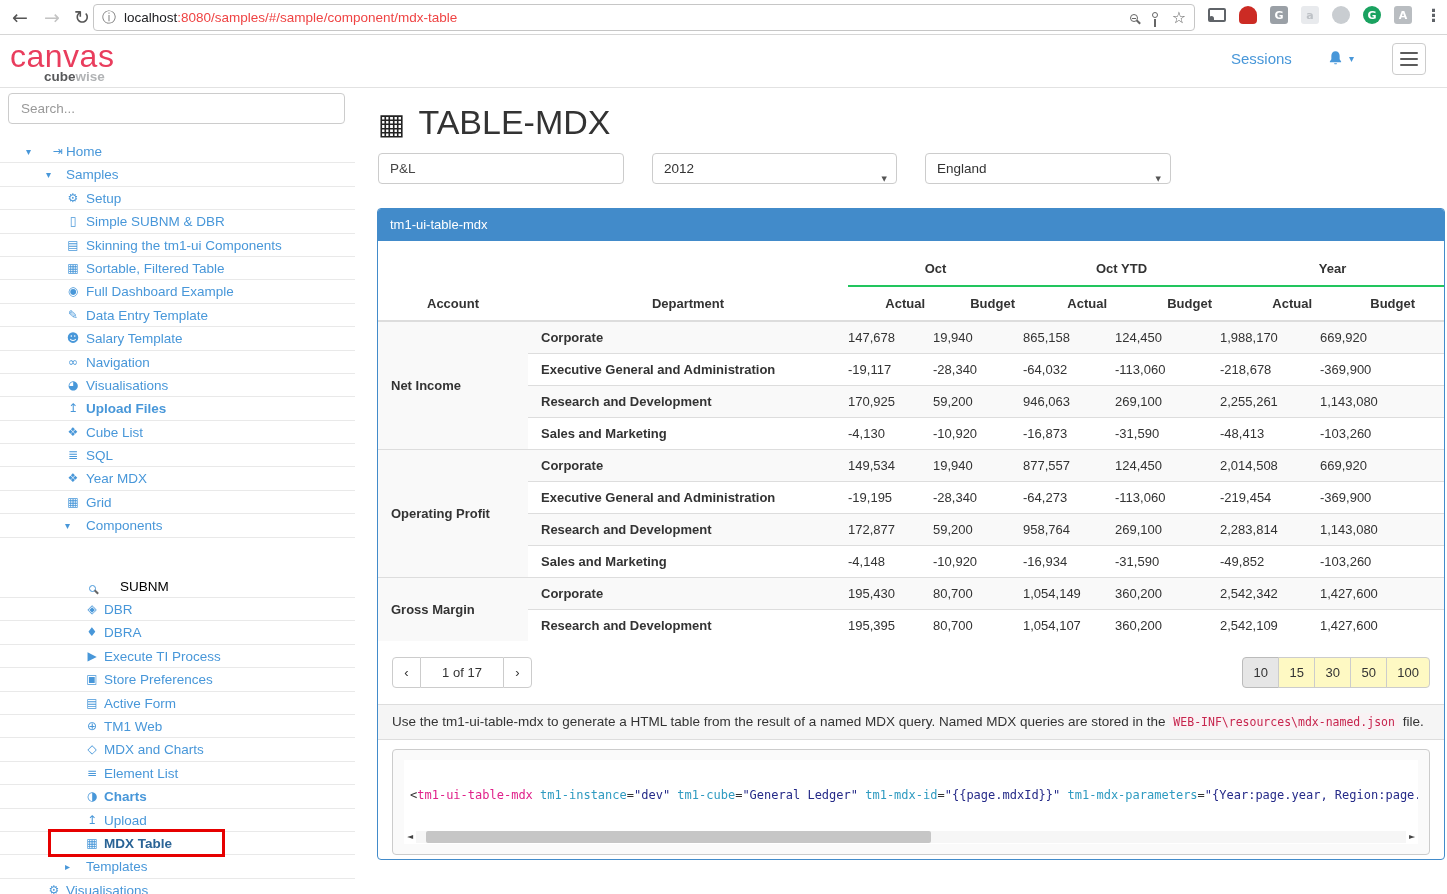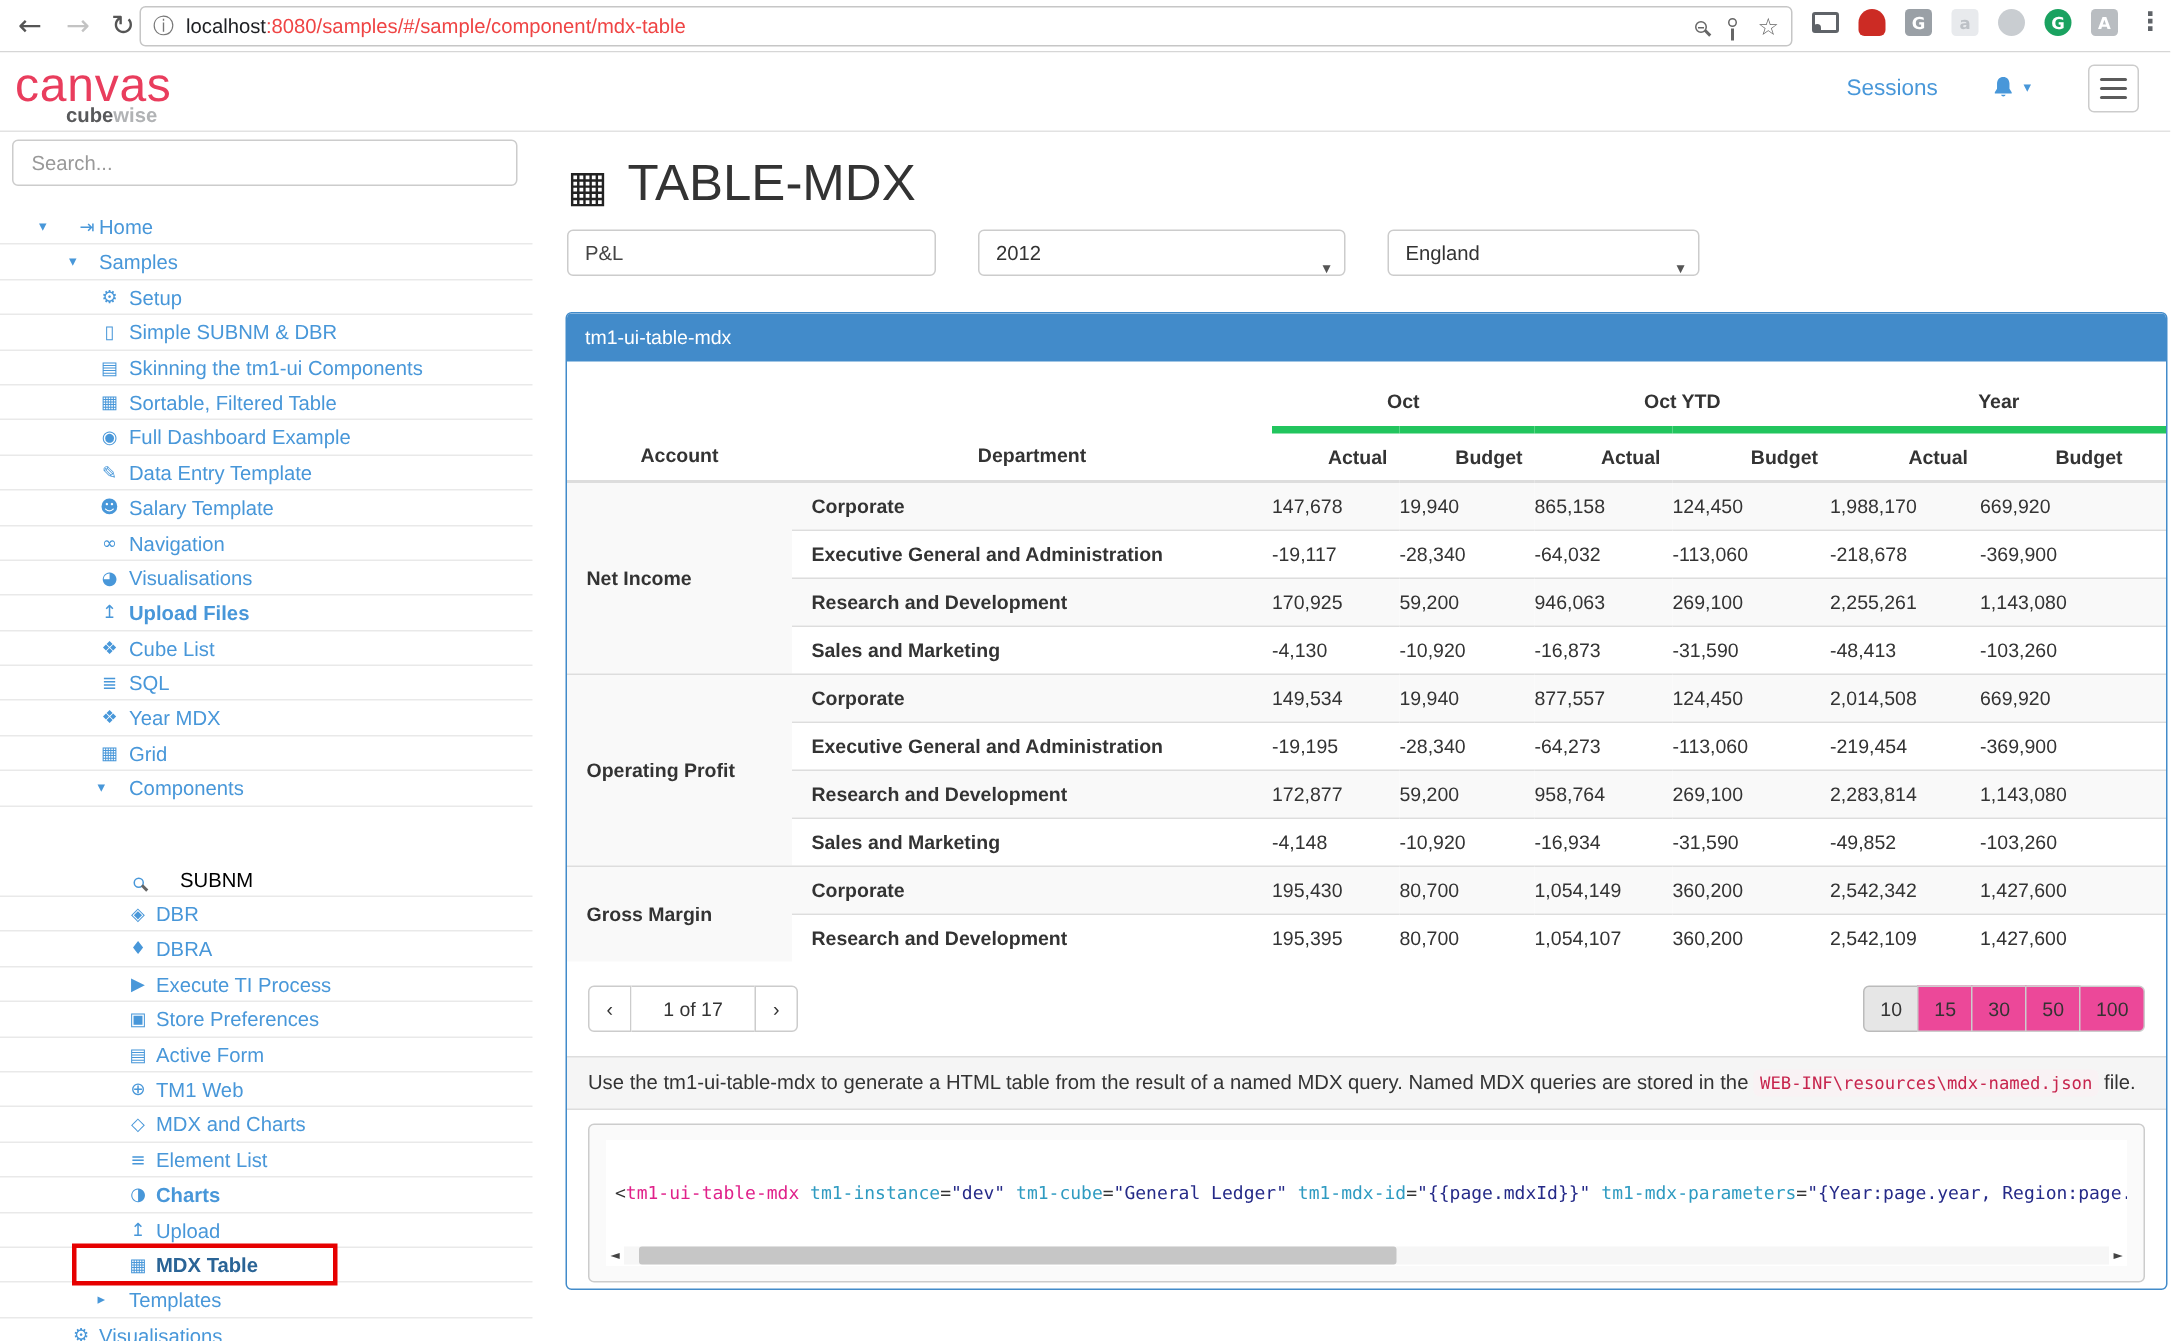--- a/index.html
+++ b/index.html
@@ -54,49 +54,49 @@
   .tr-label { display:block; white-space:nowrap; }
   .red-box { position:absolute; left:48px; top:-3px; width:177px; height:28px; border:3px solid #e60000; z-index:5; }
 
   
   .page-title { position:absolute; left:378px; top:103px; display:flex; align-items:center; gap:13px; font-size:34px; color:#333; }
   .title-icon { font-size:29px; font-family:"DejaVu Sans",sans-serif; color:#222; position:relative; top:1px; }
   .filter-input { position:absolute; top:153px; height:31px; border:1px solid #ccc; border-radius:4px; font-size:13.5px; color:#444; padding:0 11px; font-family:"Liberation Sans",sans-serif; outline:none; background:#fff; }
   .fi-account { left:378px; width:246px; }
   .filter-select { position:absolute; top:153px; height:31px; border:1px solid #ccc; border-radius:4px; font-size:13.5px; color:#333; padding:0 11px; line-height:29px; background:#fff; cursor:pointer; }
   .fs-year { left:652px; width:245px; }
-  .fs-region { left:925px; width:208px; }
+  .fs-region { left:925px; width:246px; }
   .sel-arrow { position:absolute; right:9px; top:11px; font-size:7px; color:#555; font-family:"DejaVu Sans",sans-serif; }
 
   
   .panel { position:absolute; left:377px; top:208px; width:1068px; height:652px; border:1px solid #428bca; border-radius:4px; overflow:hidden; background:#fff; }
   .panel-heading { height:32px; line-height:32px; background:#428bca; color:#fff; font-size:13px; padding:0 12px; }
 
   table.mdx { width:100%; border-collapse:collapse; font-size:13px; color:#333; table-layout:fixed; }
   .mdx th { font-weight:bold; }
   .th-blank { height:45px; }
-  .th-grp { height:45px; vertical-align:bottom; padding-bottom:9px; border-bottom:5px solid #22c55e; }
+  .th-grp { height:45px; vertical-align:bottom; padding-bottom:9px; border-bottom:2px solid #22c55e; }
   .th2 { height:35px; vertical-align:middle; border-bottom:2px solid #ddd; }
   .th-ctr { text-align:center; }
   .th-num { text-align:right; padding-right:8px; }
   .mdx td { height:32px; border-top:1px solid #ddd; vertical-align:middle; }
   .mdx tbody tr:nth-child(odd) { background:#f9f9f9; }
   td.acct { font-weight:bold; padding-left:13px; background:transparent; }
   td.dept { font-weight:bold; padding-left:13px; }
   td.num { padding-right:8px; }
   .mdx td:last-child, .mdx th.last { padding-right:30px; }
 
   
   .pager { position:absolute; left:14px; top:448px; display:flex; }
   .pg-btn { height:31px; line-height:29px; border:1px solid #ccc; background:#fff; font-size:13px; text-align:center; color:#333; cursor:pointer; }
   .pg-prev { width:29px; border-radius:4px 0 0 4px; }
   .pg-label { width:82px; border-left:none; border-right:none; cursor:default; }
   .pg-next { width:29px; border-radius:0 4px 4px 0; }
   .sizes { position:absolute; right:14px; top:448px; display:flex; }
-  .size-btn { height:31px; line-height:29px; min-width:37px; padding:0 10px; border:1px solid #ccc; margin-left:-1px; background:#ec4899; font-size:13px; text-align:center; color:#333; cursor:pointer; }
+  .size-btn { height:31px; line-height:29px; min-width:37px; padding:0 10px; border:1px solid #ccc; margin-left:-1px; background:#fef9c3; font-size:13px; text-align:center; color:#333; cursor:pointer; }
   .size-btn:first-child { border-radius:4px 0 0 4px; margin-left:0; }
   .size-btn:last-child { border-radius:0 4px 4px 0; }
   .size-btn.active { background:#e6e6e6; border-color:#bbb; }
 
   
   .desc-strip { position:absolute; left:0; top:495px; width:100%; height:36px; background:#f5f5f5; border-top:1px solid #ddd; border-bottom:1px solid #ddd; line-height:34px; padding:0 14px; font-size:13.5px; color:#333; white-space:nowrap; overflow:hidden; }
   .seg-code { font-family:"DejaVu Sans Mono",monospace; font-size:11.5px; color:#c7254e; background:#f9f2f4; padding:2px 4px; border-radius:4px; }
 
   
   .code-outer { position:absolute; left:14px; top:540px; width:1038px; height:106px; border:1px solid #ccc; border-radius:4px; background:#fafafa; }

